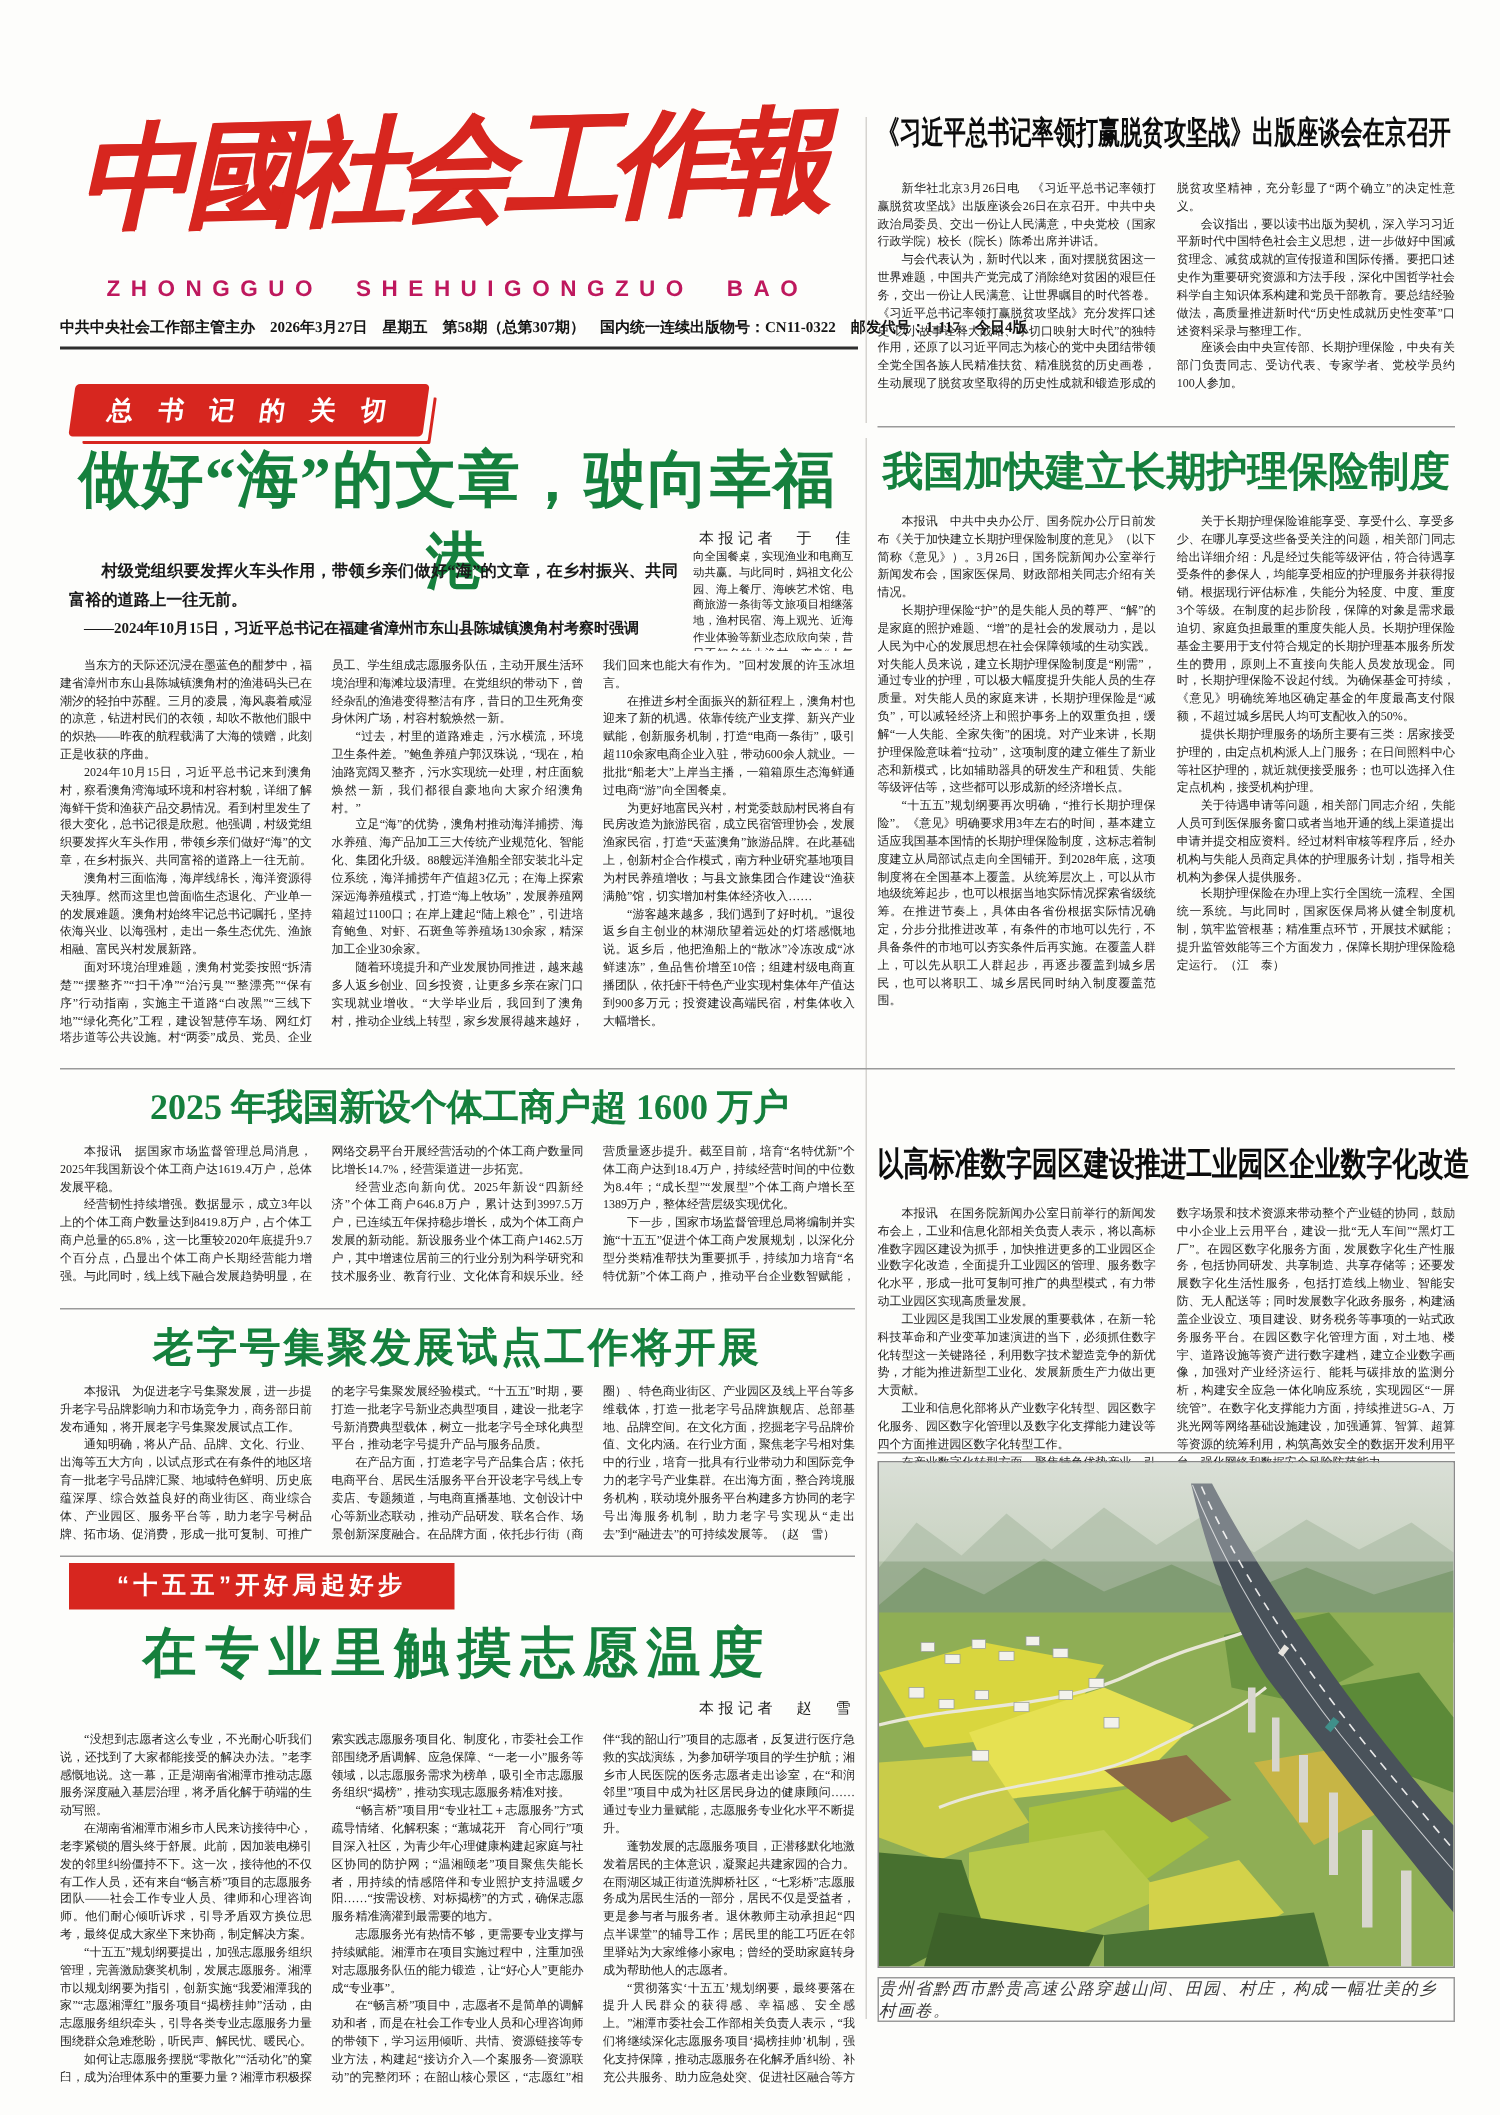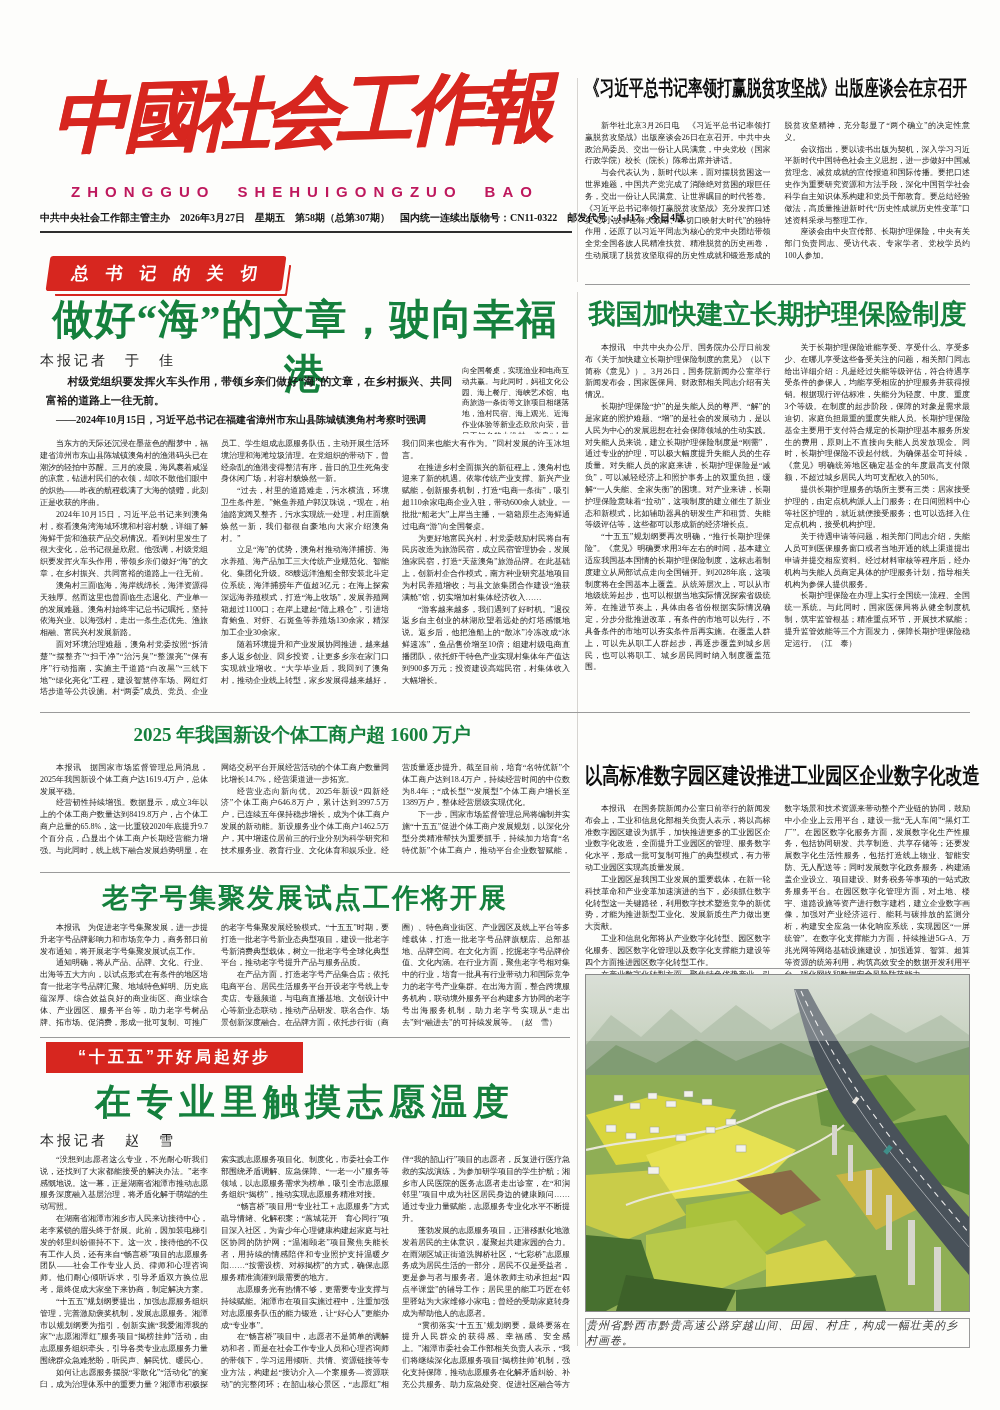--- a/index.html
+++ b/index.html
@@ -19,21 +19,21 @@
   .hrule.thick{height:2px;background:#2e2e2e;}
   .hrule.light{background:#9a9a9a;}
   .vrule{width:1px;background:#d6d4d0;}
   
   .headline{font-weight:bold;color:#15803d;text-align:center;}
   .condense{display:inline-block;transform-origin:0 50%;white-space:nowrap;font-weight:bold;color:#0c0c0c;}
   .body-text{font-size:8px;line-height:1.48;text-align:justify;overflow:hidden;color:#1c1c1c;}
   .body-text p{margin:0;text-indent:2em;}
   .cols2{column-count:2;column-gap:14px;}
   .cols3{column-count:3;column-gap:13px;}
-  .byline{text-align:left;font-size:14px;color:#222;letter-spacing:3px;}
+  .byline{text-align:right;font-size:10px;color:#222;letter-spacing:3px;}
   .attribution{text-align:right;text-indent:0 !important;}
   
   .badge{background:#d7261f;color:#fff;font-weight:bold;font-family:"Liberation Sans",sans-serif;
        display:inline-block;white-space:nowrap;}
   .badge1{left:48px;top:256px;font-size:17px;letter-spacing:6px;padding:6px 20px 6px 24px;
        transform:skewX(-8deg);border-radius:3px;box-shadow:6px 5px 0 -2px #fdfdfb,8px 7px 0 -2px #d7261f;}
   .badge2{left:46px;top:1042px;font-size:16px;letter-spacing:3px;padding:5px 32px;}
   
   .intro{font-weight:bold;font-size:10.8px;line-height:1.8;text-align:justify;}
   .intro p{margin:0;text-indent:2em;}
@@ -96,21 +96,21 @@
     <p>长期护理保险“护”的是失能人员的尊严、“解”的是家庭的照护难题、“增”的是社会的发展动力，是以人民为中心的发展思想在社会保障领域的生动实践。对失能人员来说，建立长期护理保险制度是“刚需”，通过专业的护理，可以极大幅度提升失能人员的生存质量。对失能人员的家庭来讲，长期护理保险是“减负”，可以减轻经济上和照护事务上的双重负担，缓解“一人失能、全家失衡”的困境。对产业来讲，长期护理保险意味着“拉动”，这项制度的建立催生了新业态和新模式，比如辅助器具的研发生产和租赁、失能等级评估等，这些都可以形成新的经济增长点。</p>
     <p>“十五五”规划纲要再次明确，“推行长期护理保险”。《意见》明确要求用3年左右的时间，基本建立适应我国基本国情的长期护理保险制度，这标志着制度建立从局部试点走向全国铺开。到2028年底，这项制度将在全国基本上覆盖。从统筹层次上，可以从市地级统筹起步，也可以根据当地实际情况探索省级统筹。在推进节奏上，具体由各省份根据实际情况确定，分步分批推进改革，有条件的市地可以先行，不具备条件的市地可以夯实条件后再实施。在覆盖人群上，可以先从职工人群起步，再逐步覆盖到城乡居民，也可以将职工、城乡居民同时纳入制度覆盖范围。</p>
     <p>关于长期护理保险谁能享受、享受什么、享受多少、在哪儿享受这些备受关注的问题，相关部门同志给出详细介绍：凡是经过失能等级评估，符合待遇享受条件的参保人，均能享受相应的护理服务并获得报销。根据现行评估标准，失能分为轻度、中度、重度3个等级。在制度的起步阶段，保障的对象是需求最迫切、家庭负担最重的重度失能人员。长期护理保险基金主要用于支付符合规定的长期护理基本服务所发生的费用，原则上不直接向失能人员发放现金。同时，长期护理保险不设起付线。为确保基金可持续，《意见》明确统筹地区确定基金的年度最高支付限额，不超过城乡居民人均可支配收入的50%。</p>
     <p>提供长期护理服务的场所主要有三类：居家接受护理的，由定点机构派人上门服务；在日间照料中心等社区护理的，就近就便接受服务；也可以选择入住定点机构，接受机构护理。</p>
     <p>关于待遇申请等问题，相关部门同志介绍，失能人员可到医保服务窗口或者当地开通的线上渠道提出申请并提交相应资料。经过材料审核等程序后，经办机构与失能人员商定具体的护理服务计划，指导相关机构为参保人提供服务。</p>
     <p>长期护理保险在办理上实行全国统一流程、全国统一系统。与此同时，国家医保局将从健全制度机制，筑牢监管根基；精准重点环节，开展技术赋能；提升监管效能等三个方面发力，保障长期护理保险稳定运行。（江　泰）</p>
   </div>
 
 <div class="abs hrule light" style="left:40px;top:712px;width:930px;"></div>
 
-<div class="abs headline" style="left:37px;top:722px;width:530px;font-size:19px;">2025 年我国新设个体工商户超 1600 万户</div>
+<div class="abs headline" style="left:48px;top:722px;width:530px;font-size:24px;">2025 年我国新设个体工商户超 1600 万户</div>
 <div class="abs body-text cols3" style="left:40px;top:762px;width:530px;height:106px;">
     <p>本报讯　据国家市场监督管理总局消息，2025年我国新设个体工商户达1619.4万户，总体发展平稳。</p>
     <p>经营韧性持续增强。数据显示，成立3年以上的个体工商户数量达到8419.8万户，占个体工商户总量的65.8%，这一比重较2020年底提升9.7个百分点，凸显出个体工商户长期经营能力增强。与此同时，线上线下融合发展趋势明显，在网络交易平台开展经营活动的个体工商户数量同比增长14.7%，经营渠道进一步拓宽。</p>
     <p>经营业态向新向优。2025年新设“四新经济”个体工商户646.8万户，累计达到3997.5万户，已连续五年保持稳步增长，成为个体工商户发展的新动能。新设服务业个体工商户1462.5万户，其中增速位居前三的行业分别为科学研究和技术服务业、教育行业、文化体育和娱乐业。经营质量逐步提升。截至目前，培育“名特优新”个体工商户达到18.4万户，持续经营时间的中位数为8.4年；“成长型”“发展型”个体工商户增长至1389万户，整体经营层级实现优化。</p>
     <p>下一步，国家市场监督管理总局将编制并实施“十五五”促进个体工商户发展规划，以深化分型分类精准帮扶为重要抓手，持续加力培育“名特优新”个体工商户，推动平台企业数智赋能，助力个体工商户实现更高质量的发展。（马　超）</p>
   </div>
 <div class="abs hrule light" style="left:40px;top:872px;width:530px;"></div>
 
 <div class="abs headline" style="left:40px;top:880px;width:530px;font-size:27px;letter-spacing:2px;">老字号集聚发展试点工作将开展</div>
 <div class="abs body-text cols3" style="left:40px;top:922px;width:530px;height:110px;">

